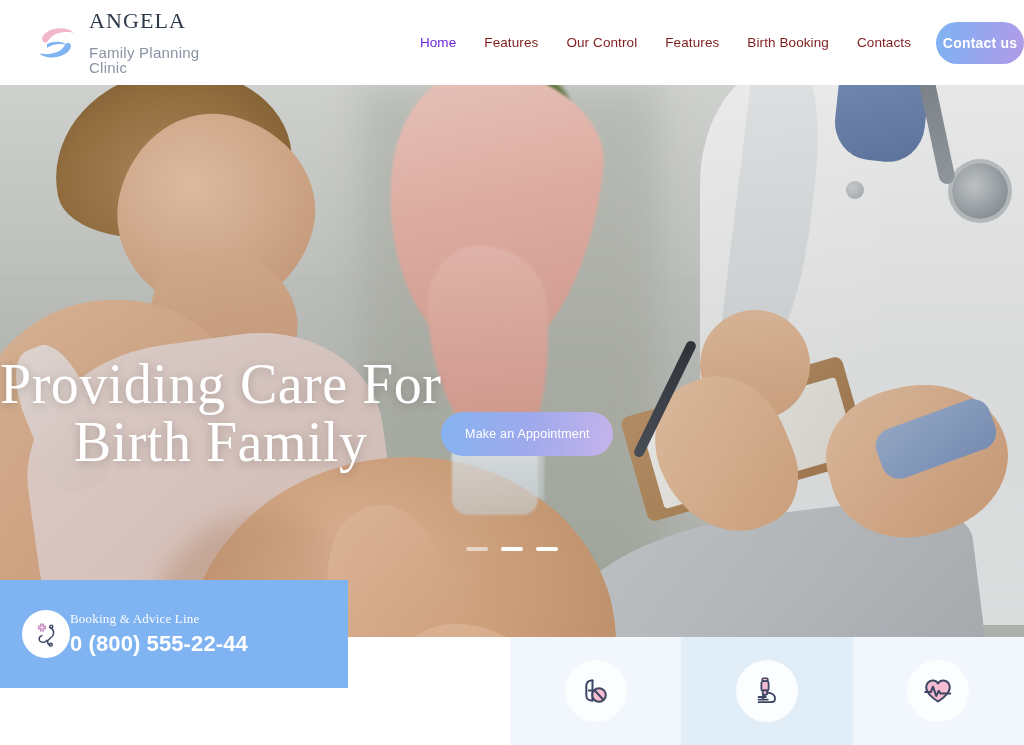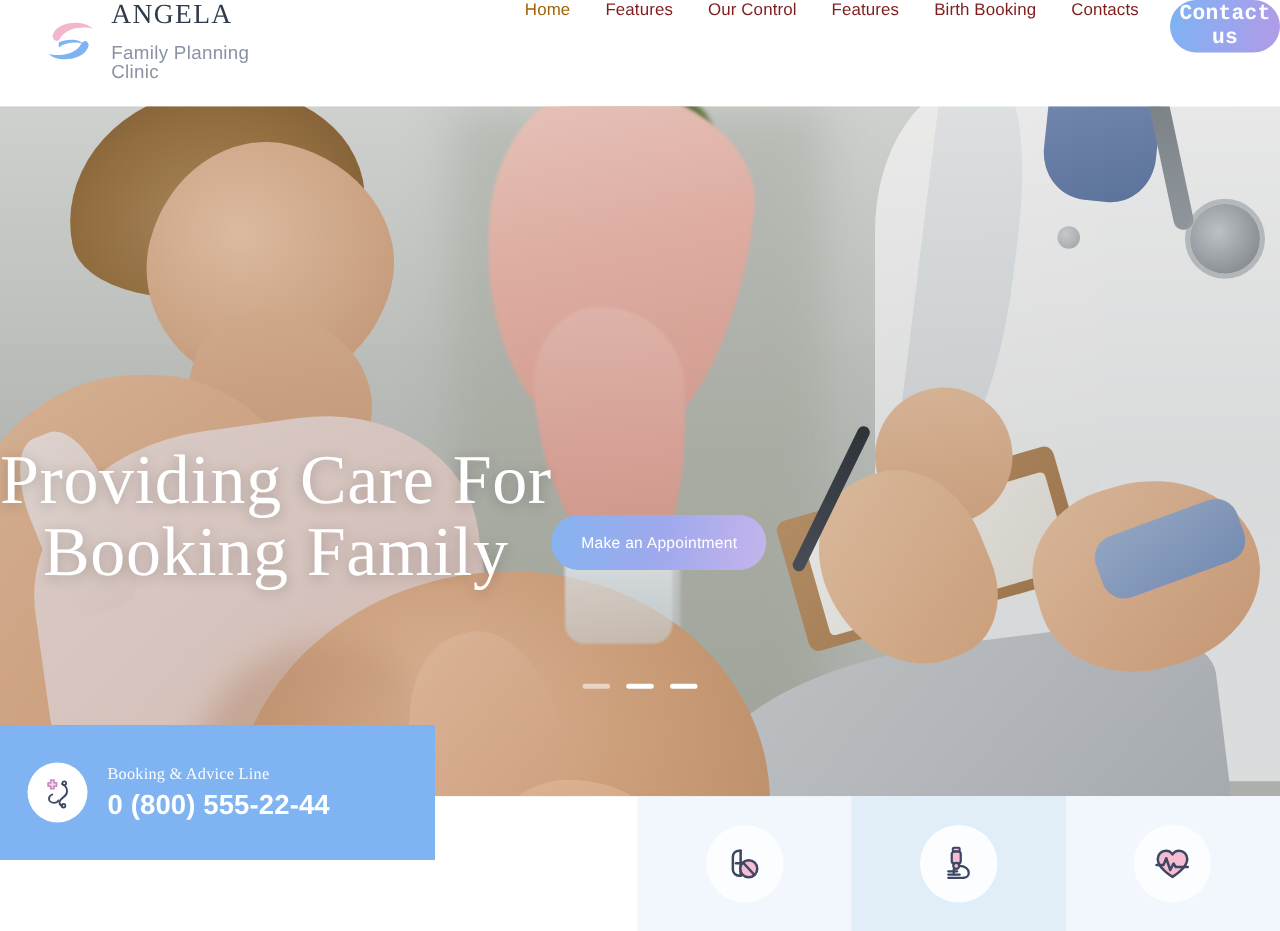--- a/index.html
+++ b/index.html
@@ -9,47 +9,46 @@
     font-family:"Liberation Sans", sans-serif;
     background:#ffffff;
     -webkit-font-smoothing:antialiased;
   }
   .page { position:relative; width:1024px; height:745px; overflow:hidden; background:#fff; }
 
   
   .header {
     position:absolute; top:0; left:0; width:1024px; height:85px;
     background:#ffffff; z-index:40;
-    display:flex; align-items:flex-start;
+    display:flex; align-items:center;
   }
   .logo-wrap { display:flex; align-items:center; margin-left:33px; }
   .logo-mark { width:47px; height:42px; position:relative; flex:0 0 auto; }
   .logo-text { margin-left:9px; line-height:1; }
   .logo-title {
     font-family:"Liberation Serif", serif;
     font-size:22px; letter-spacing:1.1px; color:#2f3b4d; font-weight:400;
   }
   .logo-sub {
     font-size:15px; color:#8a93a4; letter-spacing:0.25px; margin-top:13px;
   }
 
   .nav { display:flex; align-items:center; margin-left:203px; gap:28px; }
   .nav a {
     font-size:13.5px; color:#7f1d1d; text-decoration:none; letter-spacing:0.1px;
     white-space:nowrap;
   }
-  .nav a.active { color:#a16207; }
+  .nav a.active { color:#6d28d9; }
 
   .btn-contact {
     margin-left:25px;
     width:100px; height:42px; border-radius:21px; border:none;
     background:linear-gradient(100deg,#7db3f2 0%, #9aa5ee 55%, #b39ae6 100%);
-    color:#fff; font-size:17px; font-weight:bold; letter-spacing:0.2px;
+    color:#fff; font-size:14px; font-weight:bold; letter-spacing:0.2px;
     cursor:pointer;
-    font-family:Liberation Mono, monospace;
   }
 
   
   .hero {
     position:absolute; top:85px; left:0; width:1024px; height:552px; overflow:hidden;
   }
   .hero-photo { position:absolute; inset:0; overflow:hidden; }
 
   
   .bg-room {
@@ -283,21 +282,21 @@
   
   .booking {
     position:absolute; left:0; top:580px; width:348px; height:108px;
     background:#7fb3f2; z-index:30;
     display:flex; align-items:center; padding-left:22px;
   }
   .booking-icon {
     width:48px; height:48px; border-radius:50%; background:#ffffff;
     display:flex; align-items:center; justify-content:center; flex:0 0 auto;
   }
-  .booking-text { margin-left:16px; }
+  .booking-text { }
   .booking-label {
     font-family:"Liberation Serif", serif;
     color:#ffffff; font-size:13px; letter-spacing:0.2px; opacity:.96;
   }
   .booking-phone {
     color:#ffffff; font-size:22px; font-weight:bold; margin-top:4px; letter-spacing:0.1px;
   }
 
   
   .services {
@@ -400,21 +399,21 @@
 
       <div class="hand-lower"></div>
       <div class="hand-lower2"></div>
 
       <div class="hero-tint"></div>
     </div>
 
     <div class="hero-content">
       <h1 class="hero-title">
         <span>Providing Care For</span>
-        <span class="line2">Booking Family</span>
+        <span class="line2">Birth Family</span>
       </h1>
       <button class="btn-appointment">Make an Appointment</button>
     </div>
 
     <div class="slider-dots">
       <span class="dot inactive"></span>
       <span class="dot"></span>
       <span class="dot"></span>
     </div>
   </div>

